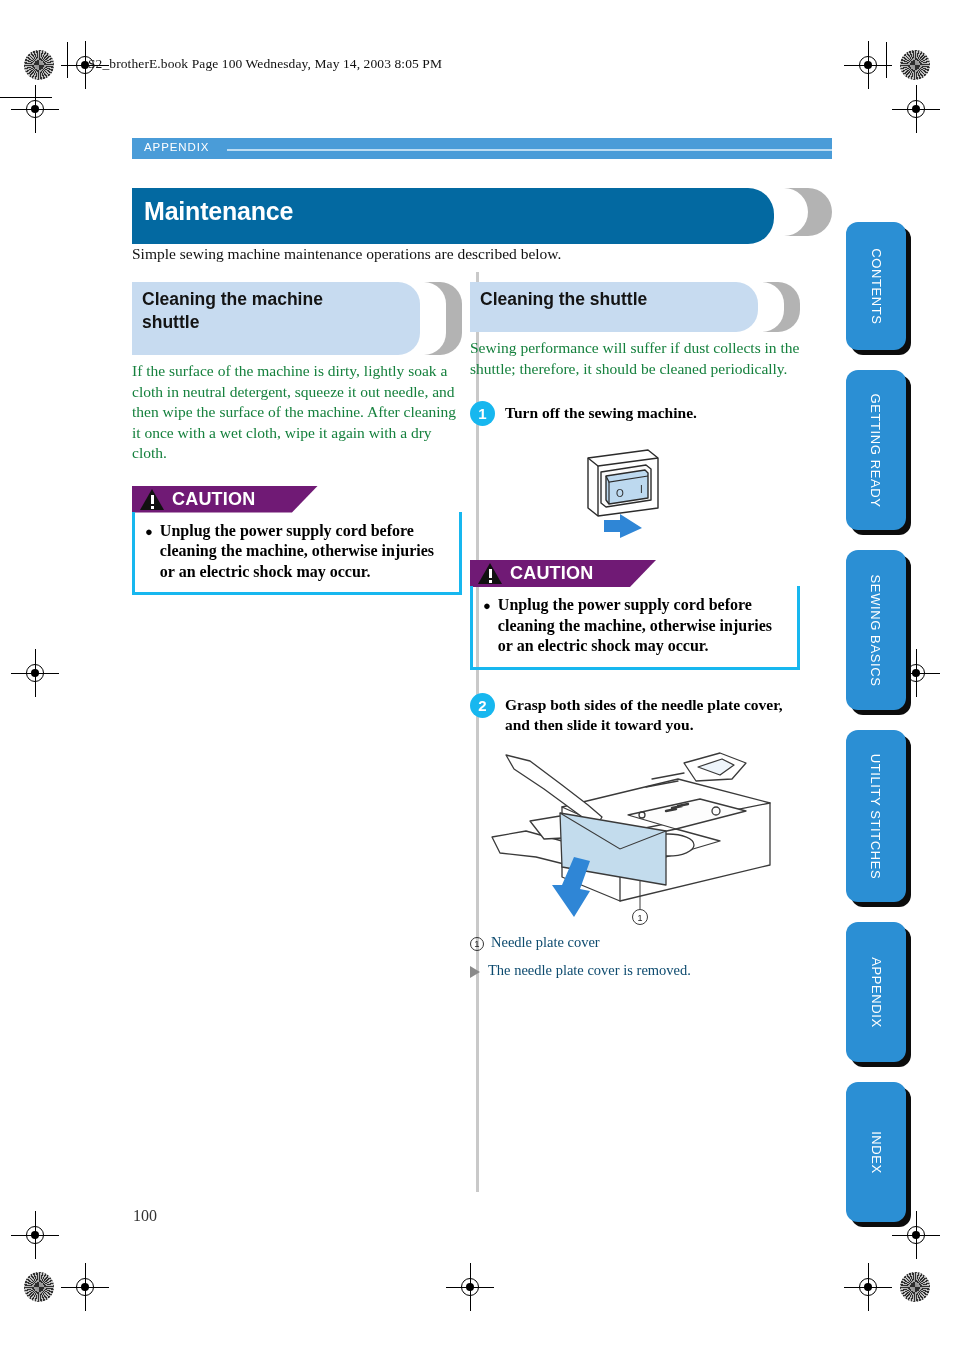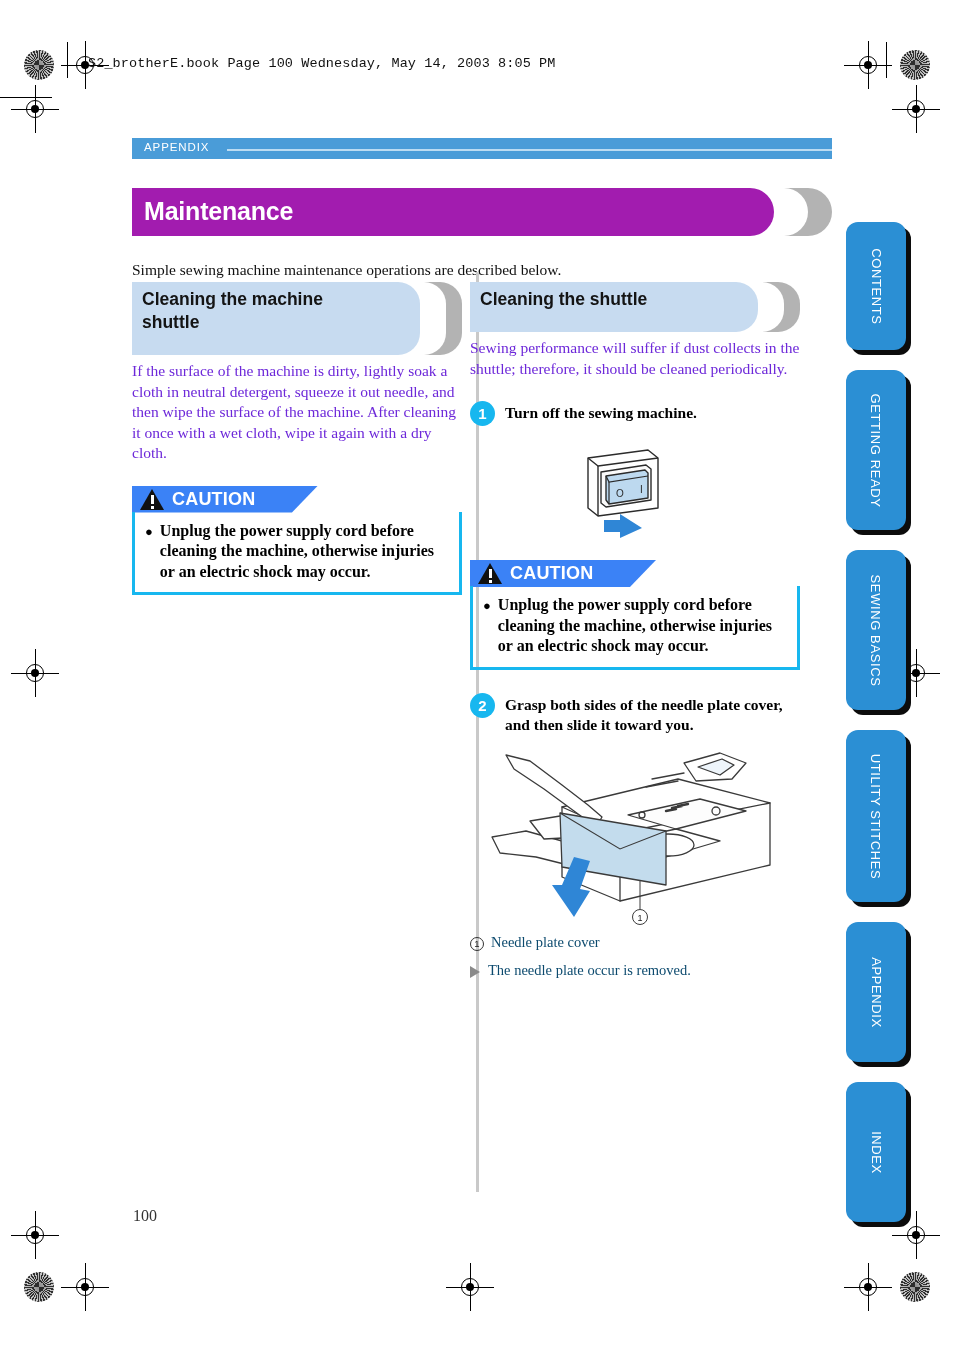--- a/index.html
+++ b/index.html
@@ -30,21 +30,21 @@
     border-radius: 50%; background: #000;
   }
   .reg-target .h { position: absolute; left: -11px; top: 12.5px; width: 48px; height: 1px; background: #000; }
   .reg-target .v { position: absolute; top: -11px; left: 12.5px; height: 48px; width: 1px; background: #000; }
 
   
   .page { position: absolute; left: 0; top: 0; width: 954px; height: 1351px; }
 
   .filebar {
     position: absolute; left: 88px; top: 56px; width: 500px; height: 20px;
-    font-family: Liberation Mono, monospace; font-size: 13.5px; color: #111;
+    font-family: Liberation Serif, serif; font-size: 13.5px; color: #111;
     white-space: nowrap; letter-spacing: .1px;
   }
 
   
   .chapter-bar {
     position: absolute; left: 132px; top: 138px; width: 700px; height: 21px;
     background: #4a9cd8;
   }
   .chapter-bar .label {
     position: absolute; left: 12px; top: 3px;
@@ -60,31 +60,31 @@
   .title-wrap { position: absolute; left: 132px; top: 188px; width: 700px; height: 48px; }
   .title-shadow {
     position: absolute; right: 0px; top: 0; width: 120px; height: 48px;
     background: #b3b3b3; border-radius: 0 26px 26px 0;
   }
   .title-gap {
     position: absolute; right: 24px; top: 0; width: 110px; height: 48px;
     background: #ffffff; border-radius: 0 26px 26px 0;
   }
   .title-pill {
-    position: absolute; left: 0; top: 0; right: 58px; height: 48px;
-    background: #a21caf; border-radius: 0 26px 26px 0;
+    position: absolute; left: 0; top: 0; right: 58px; height: 56px;
+    background: #0369a1; border-radius: 0 26px 26px 0;
   }
   .title-pill h1 {
     position: absolute; left: 12px; top: 9px;
     font-family: "Liberation Sans", sans-serif;
     font-size: 25px; font-weight: bold; color: #ffffff; letter-spacing: -.2px;
   }
 
   .intro {
-    position: absolute; left: 132px; top: 260px; width: 560px;
+    position: absolute; left: 132px; top: 244px; width: 560px;
     font-size: 15.5px; line-height: 20px; color: #111;
   }
 
   
   .col-left { position: absolute; left: 132px; top: 282px; width: 330px; }
   .col-right { position: absolute; left: 470px; top: 282px; width: 336px; }
   .col-divider {
     position: absolute; left: 476px; top: 272px; width: 3px; height: 920px;
     background: #c9c9c9;
   }
@@ -106,29 +106,29 @@
   }
   .sec-inner {
     position: relative; z-index: 3;
     padding: 6px 0 21px 10px;
     font-family: "Liberation Sans", sans-serif;
     font-size: 17.5px; font-weight: bold; color: #141414; line-height: 23px;
   }
 
   .body-text {
     margin-top: 6px;
-    font-size: 15.5px; line-height: 20.5px; color: #6d28d9;
+    font-size: 15.5px; line-height: 20.5px; color: #15803d;
   }
 
   
   .caution { position: relative; margin-top: 22px; width: 330px; }
   .caution.wide { width: 330px; }
   .caution-banner {
     position: relative; height: 27px; width: 186px;
-    background: #3b82f6;
+    background: #701a75;
     clip-path: polygon(0 0, 100% 0, 86% 100%, 0 100%);
   }
   .caution-banner .tri {
     position: absolute; left: 8px; top: 3px; width: 0; height: 0;
     border-left: 12px solid transparent; border-right: 12px solid transparent;
     border-bottom: 21px solid #111;
   }
   .caution-banner .bang {
     position: absolute; left: 18.5px; top: 9px; width: 3px; height: 9px;
     background: #fff;
@@ -440,21 +440,21 @@
       </svg>
     </div>
 
     <div class="cap-line">
       <div class="cap-circ">1</div>
       <div class="cap-txt">Needle plate cover</div>
     </div>
 
     <div class="cap-line" style="margin-top:9px;">
       <div class="cap-tri"></div>
-      <div class="cap-txt">The needle plate occur is removed.</div>
+      <div class="cap-txt">The needle plate cover is removed.</div>
     </div>
 
   </div>
 
   <div class="tabs">
     <div class="tab" style="height:128px;">
       <div class="shadow"></div>
       <div class="body">
           <span class="vtext">CONTENTS</span>
         </div>

